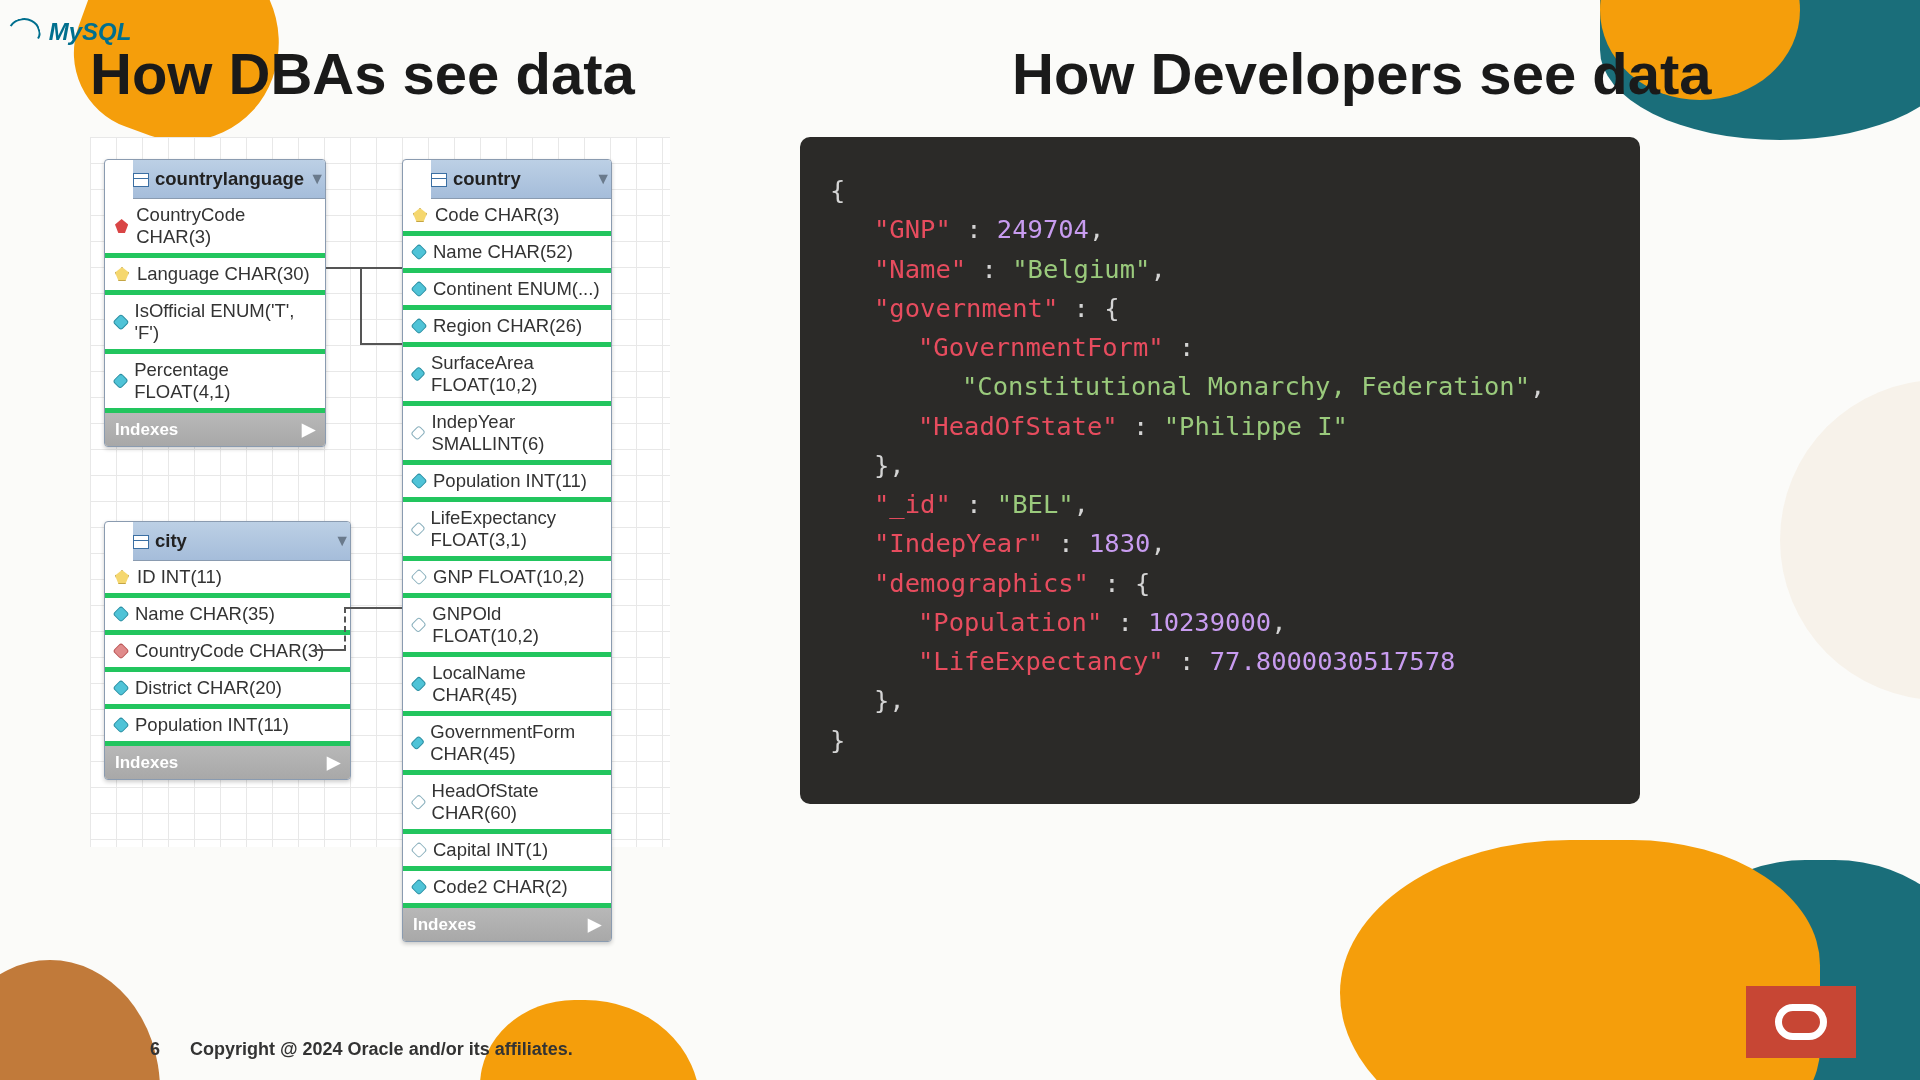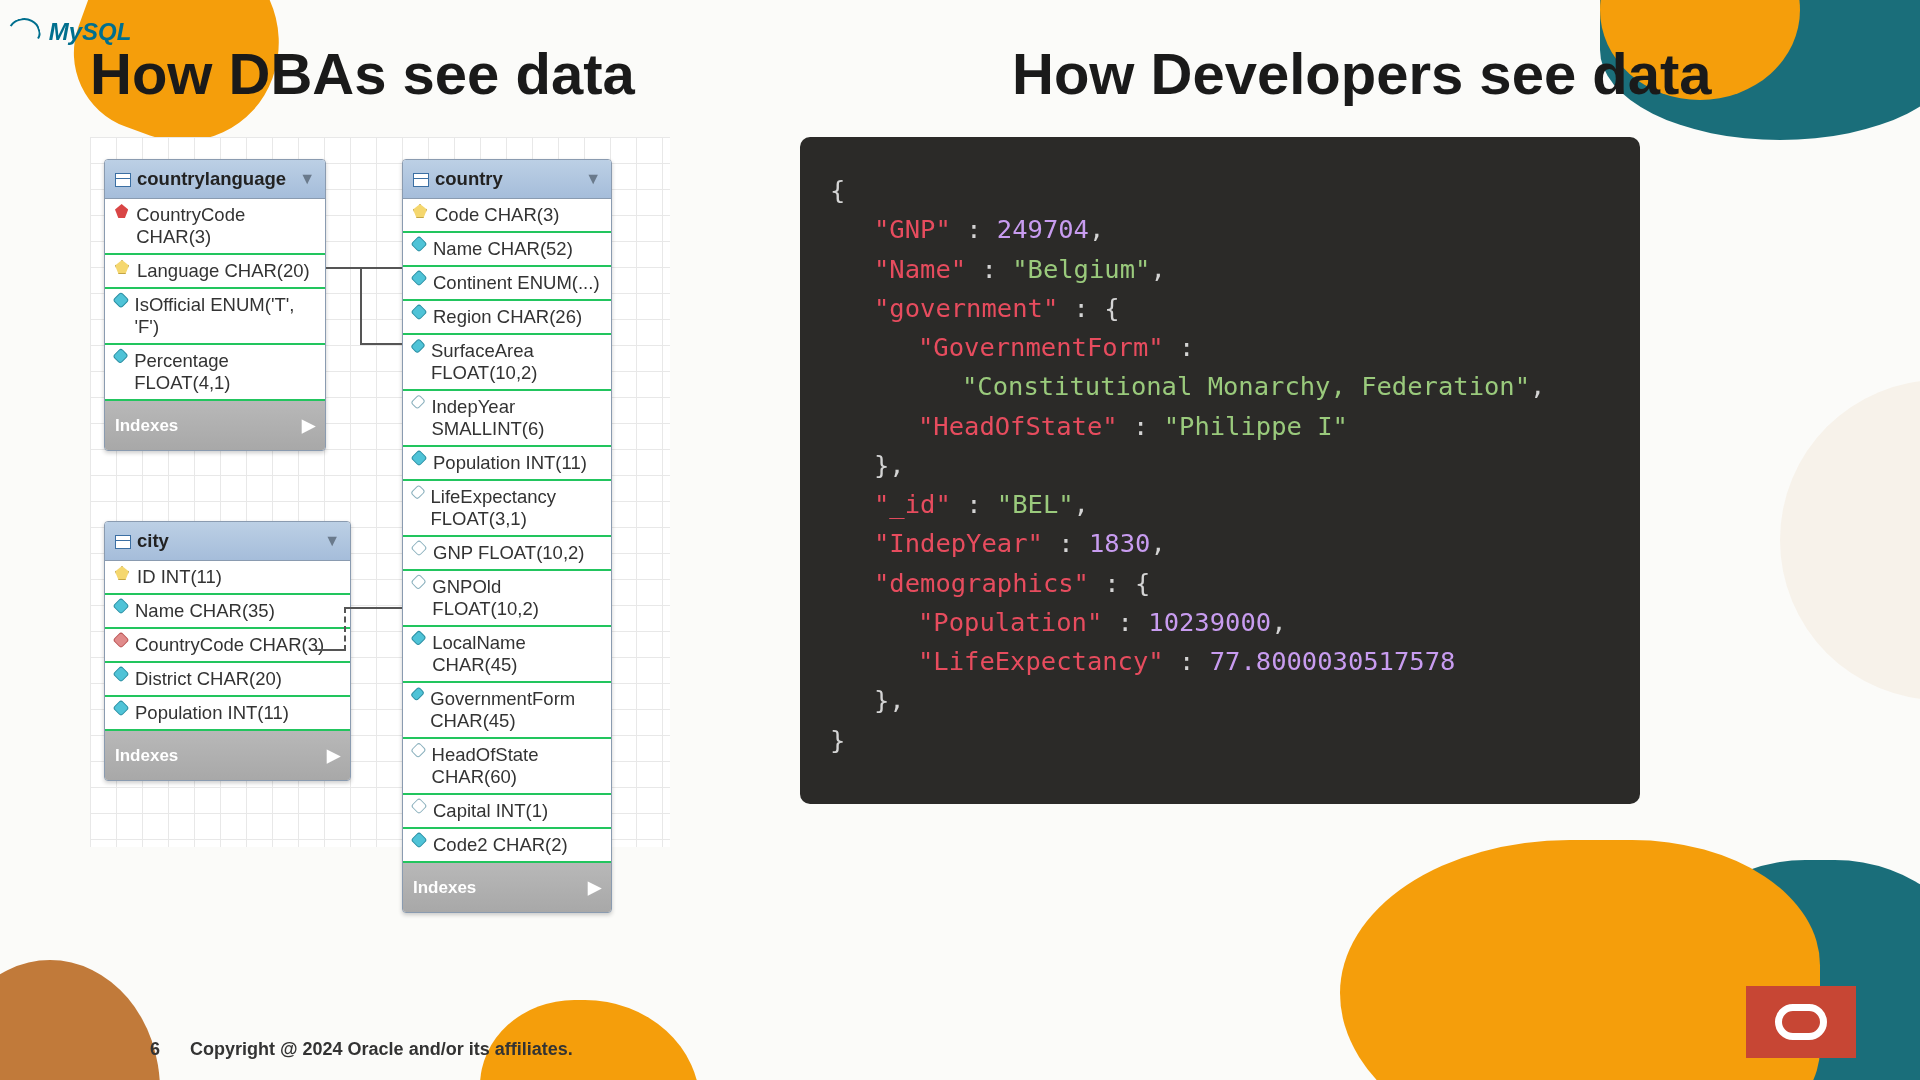--- a/index.html
+++ b/index.html
@@ -27,27 +27,27 @@
 
   .content { display: flex; gap: 130px; align-items: flex-start; }
 
   
   .er-area { width: 580px; height: 710px; background: #fff; background-image:
     linear-gradient(#e8e8e8 1px, transparent 1px),
     linear-gradient(90deg, #e8e8e8 1px, transparent 1px);
     background-size: 26px 26px; position: relative; }
 
   .er-table { position: absolute; background: #fff; border: 1px solid #8a9bb0; border-radius: 4px; box-shadow: 0 2px 4px rgba(0,0,0,0.2); font-size: 18.5px; overflow: hidden; }
-  .er-header { background: linear-gradient(#bcd0e5, #a5bdda); padding: 8px 10px; font-weight: 700; color: #222; display: flex; align-items: center; justify-content: space-between; border-bottom: 1px solid #8a9bb0; }
+  .er-header { background: linear-gradient(#bcd0e5, #a5bdda); padding: 8px 0; font-weight: 700; color: #222; display: flex; align-items: center; justify-content: space-between; border-bottom: 1px solid #8a9bb0; margin-left: 28px; }
   .er-header .tbl-icon { display: inline-block; width: 16px; height: 14px; background: #fff; border: 1px solid #3b6fa3; margin-right: 6px; vertical-align: middle; position: relative; }
   .er-header .tbl-icon::after { content: ""; position: absolute; left:0; right:0; top:4px; border-top:1px solid #3b6fa3; }
   .er-header .collapse { color: #6a7a8c; font-size: 16px; }
-  .er-row { padding: 5px 10px 5px 10px; display: flex; align-items: flex-start; border-bottom: 2px solid #22c55e; color: #333; }
+  .er-row { padding: 5px 10px 5px 10px; display: flex; align-items: center; border-bottom: 5px solid #22c55e; color: #333; }
   .er-row:last-child { border-bottom: none; }
-  .er-footer { background: linear-gradient(#b8b8b8,#a8a8a8); color: #fff; padding: 14px 10px; font-weight: 600; display: flex; justify-content: space-between; align-items: center; font-size:17px;}
+  .er-footer { background: linear-gradient(#b8b8b8,#a8a8a8); color: #fff; padding: 6px 10px; font-weight: 600; display: flex; justify-content: space-between; align-items: center; font-size:17px;}
   .key-icon { width: 14px; height: 14px; margin-right: 8px; display:inline-block; }
   .key-fk { background: #d94545; clip-path: polygon(50% 0, 100% 40%, 75% 100%, 25% 100%, 0 40%); }
   .col-icon { width: 12px; height: 12px; margin-right: 8px; display:inline-block; border-radius: 3px; transform: rotate(45deg); }
   .col-filled { background: #4fc3d7; border: 1px solid #2a8fa3; }
   .col-hollow { background: #fff; border: 1px solid #8ab0bd; }
   .col-yellow { background: #f5d76e; border:1px solid #c4a544; transform:none; border-radius:2px; clip-path: polygon(50% 0, 100% 40%, 75% 100%, 25% 100%, 0 40%);}
   .col-red { background: #e08b8b; border:1px solid #b55; transform: rotate(45deg);}
 
   
   .rel-line { position: absolute; background: #555; }
@@ -99,21 +99,21 @@
         <div class="er-header">
           <span><span class="tbl-icon"></span><span>countrylanguage</span></span>
           <span class="collapse">▼</span>
         </div>
         <div class="er-row">
             <span class="key-icon key-fk"></span>
             <span>CountryCode CHAR(3)</span>
           </div>
         <div class="er-row">
             <span class="key-icon col-yellow"></span>
-            <span>Language CHAR(20)</span>
+            <span>Language CHAR(30)</span>
           </div>
         <div class="er-row">
             <span class="col-icon col-filled"></span>
             <span>IsOfficial ENUM('T', 'F')</span>
           </div>
         <div class="er-row">
             <span class="col-icon col-filled"></span>
             <span>Percentage FLOAT(4,1)</span>
           </div>
         <div class="er-footer">

